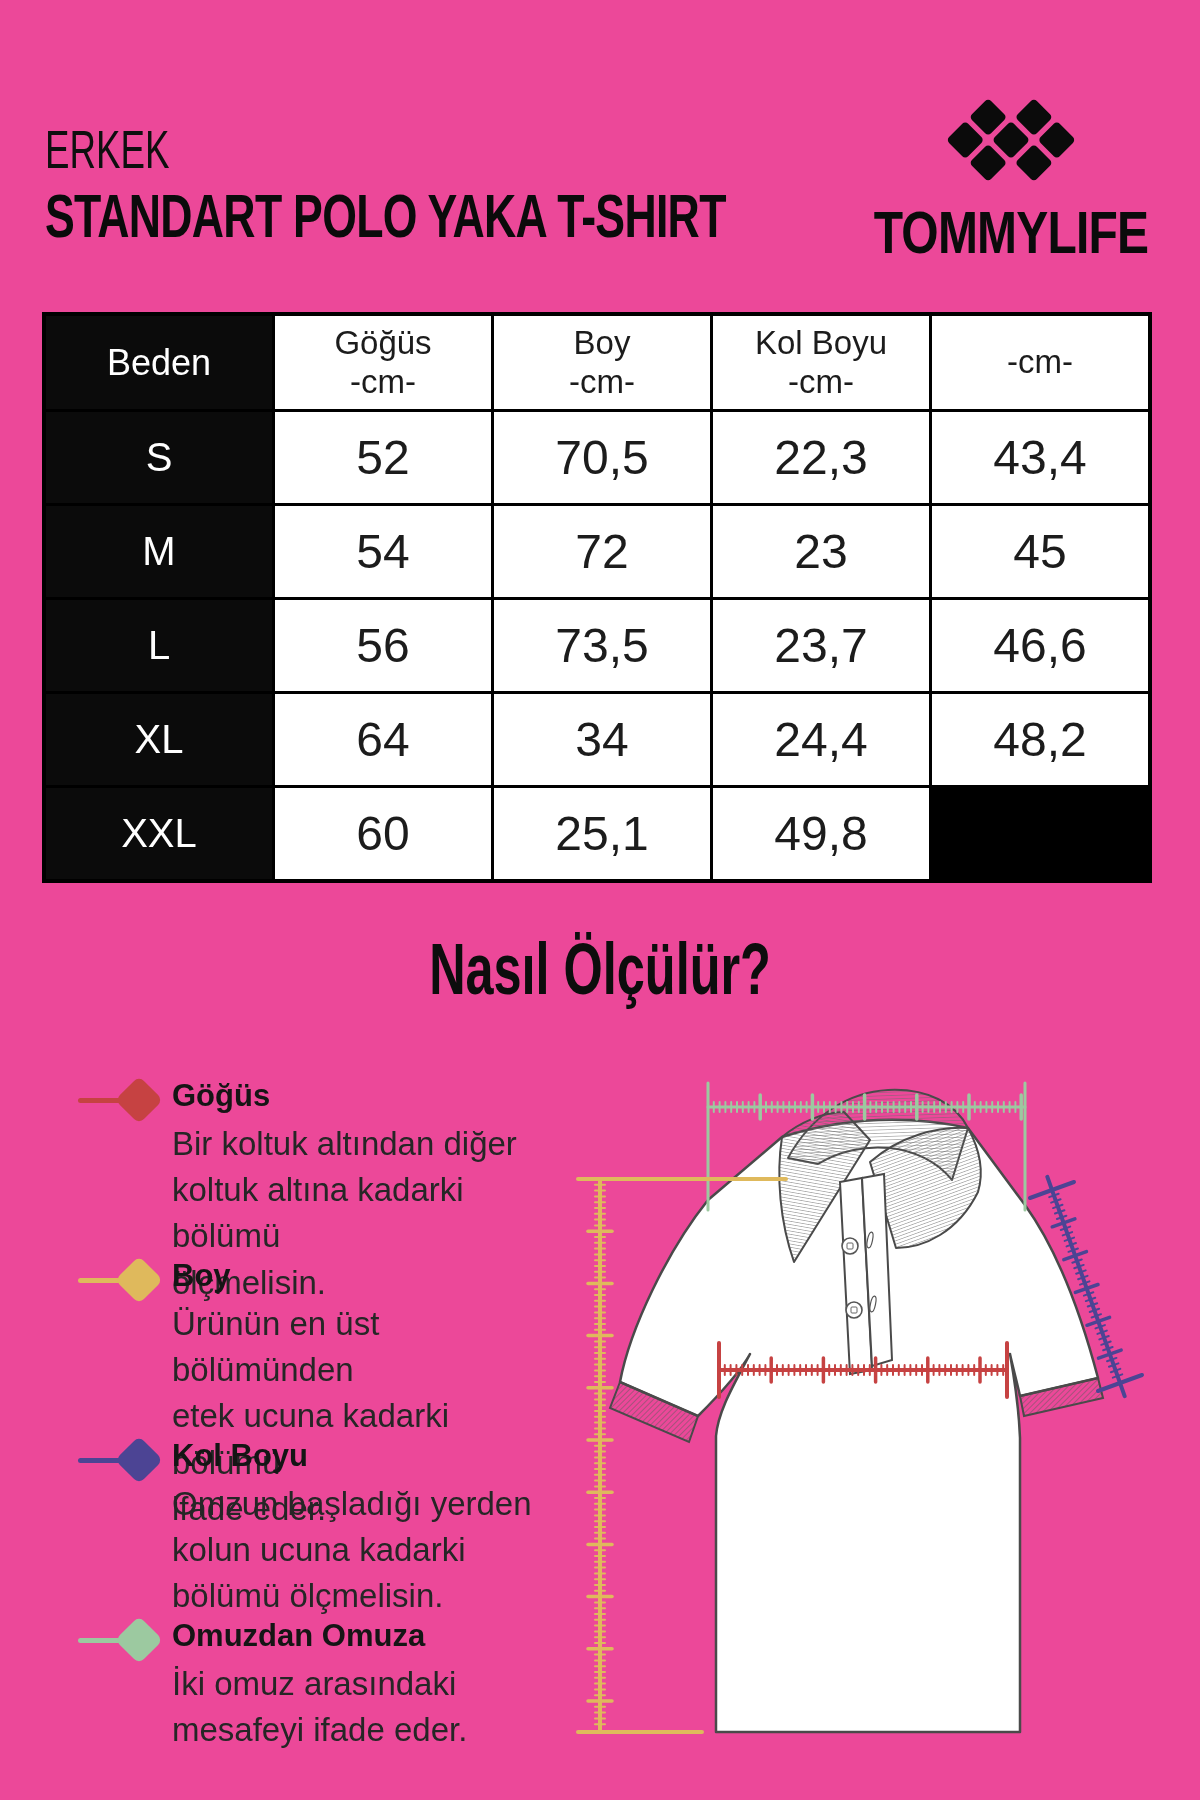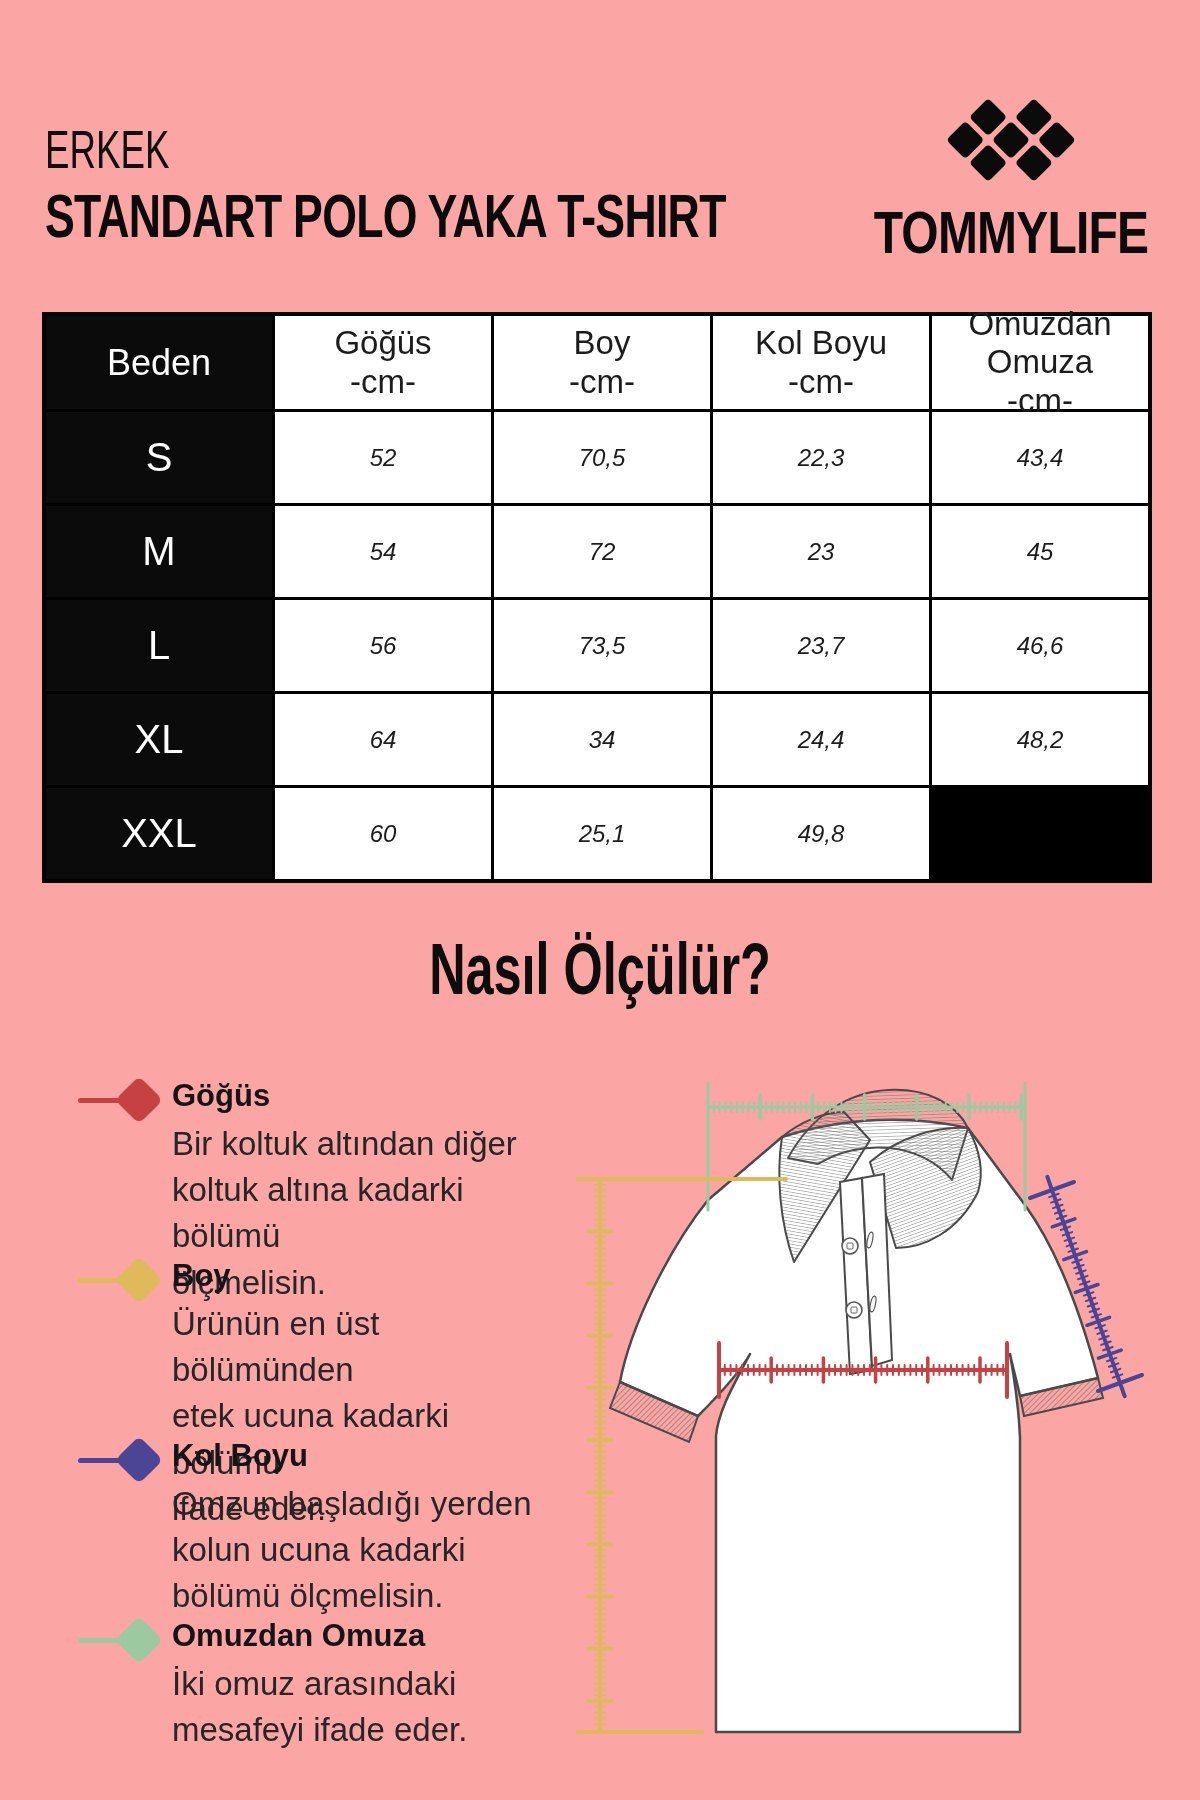--- a/index.html
+++ b/index.html
@@ -1,17 +1,17 @@
 <!DOCTYPE html>
 <html><head>
 <meta charset="utf-8">
 <style>
   html,body{margin:0;padding:0;background:#ffffff;}
   body{font-family:"Liberation Sans", sans-serif; color:#111;}
-  .page{position:relative;width:1200px;height:1800px;background:#fca5a5;overflow:hidden;}
+  .page{position:relative;width:1200px;height:1800px;background:#ec4899;overflow:hidden;}
 
   
   .category{position:absolute;left:45px;top:118px;font-size:54px;font-weight:400;
     letter-spacing:0px;transform:scaleX(0.68);transform-origin:left top;color:#0f0f0f;white-space:nowrap;}
   .main-title{position:absolute;left:45px;top:180px;font-size:62px;font-weight:800;
     letter-spacing:-1px;transform:scaleX(0.72);transform-origin:left top;color:#0b0b0b;white-space:nowrap;}
   .brand-block{position:absolute;left:836px;top:88px;width:350px;text-align:center;}
   .brand-logo{display:block;margin:0 auto;}
   .brand-name{margin-top:6px;font-size:60px;font-weight:800;letter-spacing:-1px;
     transform:scaleX(0.8);transform-origin:center top;color:#0b0b0b;white-space:nowrap;}
@@ -21,21 +21,21 @@
     background:#000;padding:4px;box-sizing:border-box;display:grid;
     grid-template-columns:226px 216px 216px 216px 216px;
     grid-template-rows:93px 91px 91px 91px 91px 91px;gap:3px;}
   .cell{display:flex;flex-direction:column;align-items:center;justify-content:center;
     background:#fff;text-align:center;}
   .cell.dark{background:#0b0b0b;color:#fff;}
   .corner{font-size:36px;}
   .mh-label{font-size:33px;color:#1c1c1c;white-space:pre-line;line-height:1.16;}
   .mh-unit{font-size:33px;color:#1c1c1c;line-height:1.16;}
   .size-label{font-size:40px;}
-  .val{font-size:24px;color:#1c1c1c;font-style:italic;}
+  .val{font-size:48px;color:#1c1c1c;}
 
   
   .htm-heading{position:absolute;left:0;top:928px;width:1200px;text-align:center;
     font-size:72px;font-weight:600;color:#0d0d0d;transform:scaleX(0.70);transform-origin:center top;
     white-space:nowrap;}
   .legend-item{position:absolute;left:76px;width:480px;display:flex;align-items:flex-start;}
   .lg-marker{position:relative;width:96px;height:44px;flex:0 0 96px;margin-top:2px;}
   .lg-line{position:absolute;left:2px;top:18px;width:52px;height:5px;border-radius:3px;background:#999;}
   .lg-diamond{position:absolute;left:46px;top:3px;width:34px;height:34px;border-radius:7px;
     transform:rotate(45deg);background:#999;}
@@ -77,22 +77,20 @@
     </div>
     <div class="cell">
       <span class="mh-label">Boy</span>
       <span class="mh-unit">-cm-</span>
     </div>
     <div class="cell">
       <span class="mh-label">Kol Boyu</span>
       <span class="mh-unit">-cm-</span>
     </div>
     <div class="cell">
-      <span class="mh-label">Omuzdan
-Omuza</span>
       <span class="mh-unit">-cm-</span>
     </div>
 
     <div class="cell dark size-label">S</div>
     <div class="cell val">52</div>
     <div class="cell val">70,5</div>
     <div class="cell val">22,3</div>
     <div class="cell val">43,4</div>
 
     <div class="cell dark size-label">M</div>

